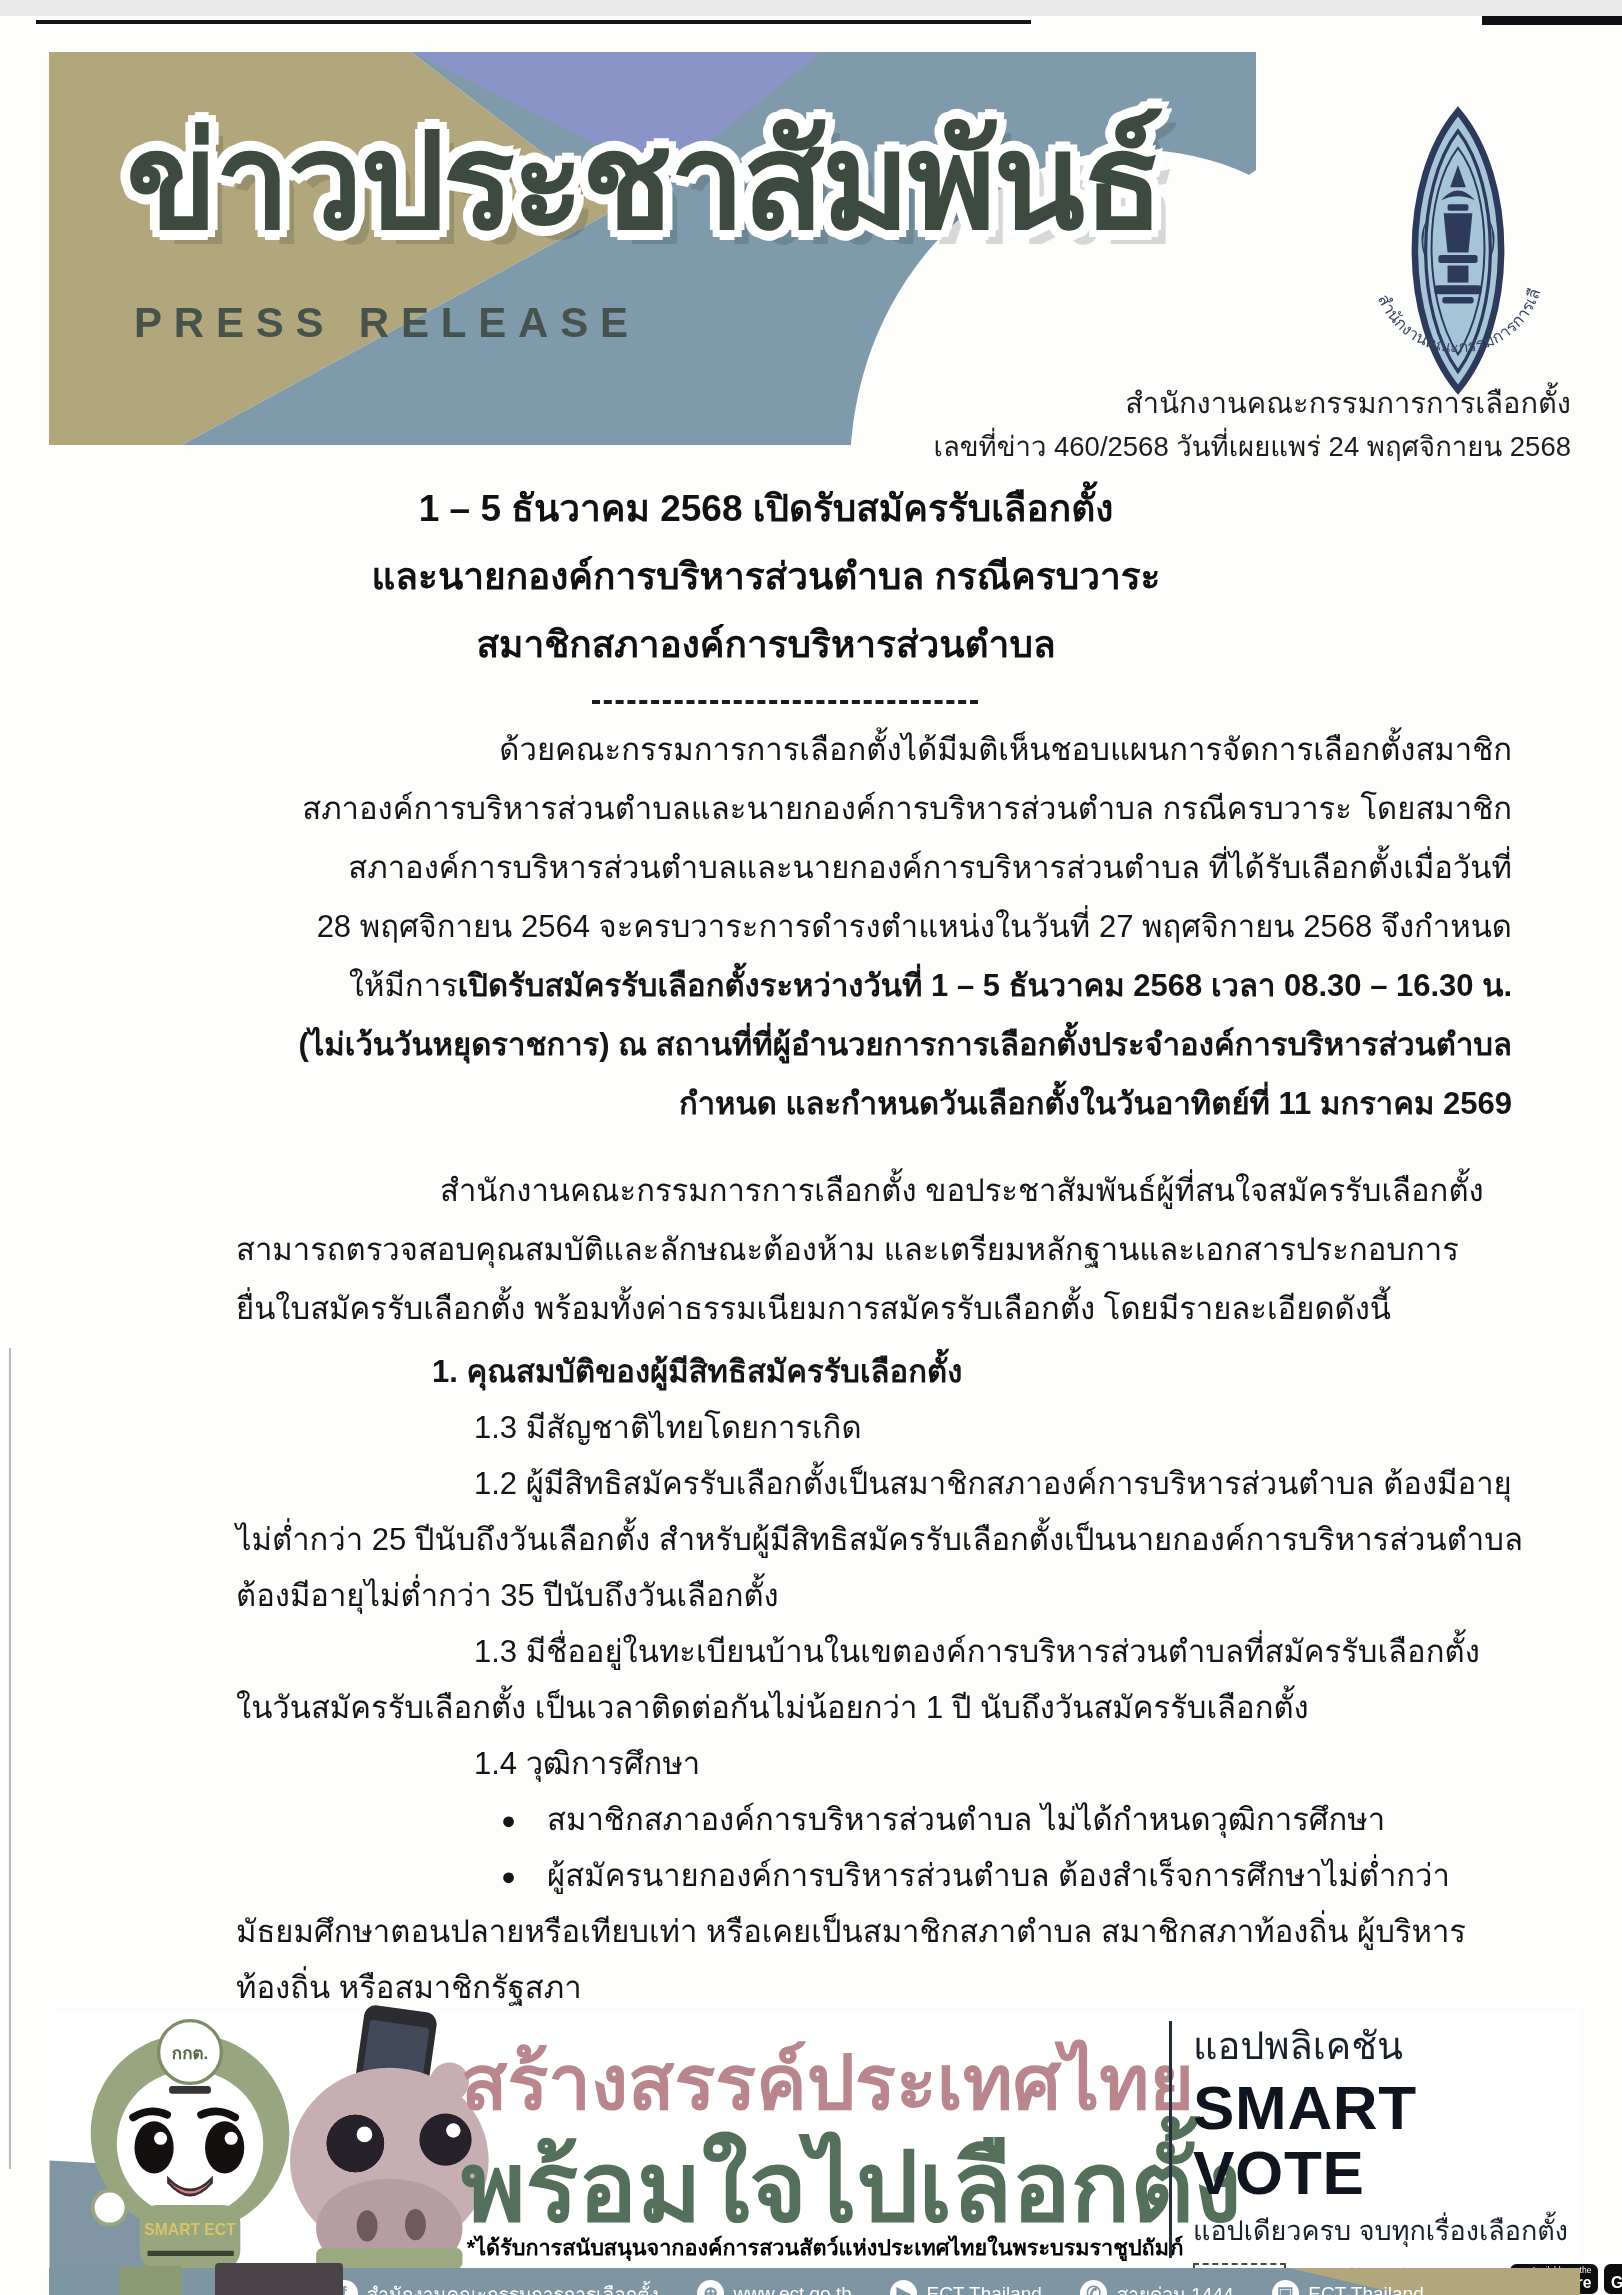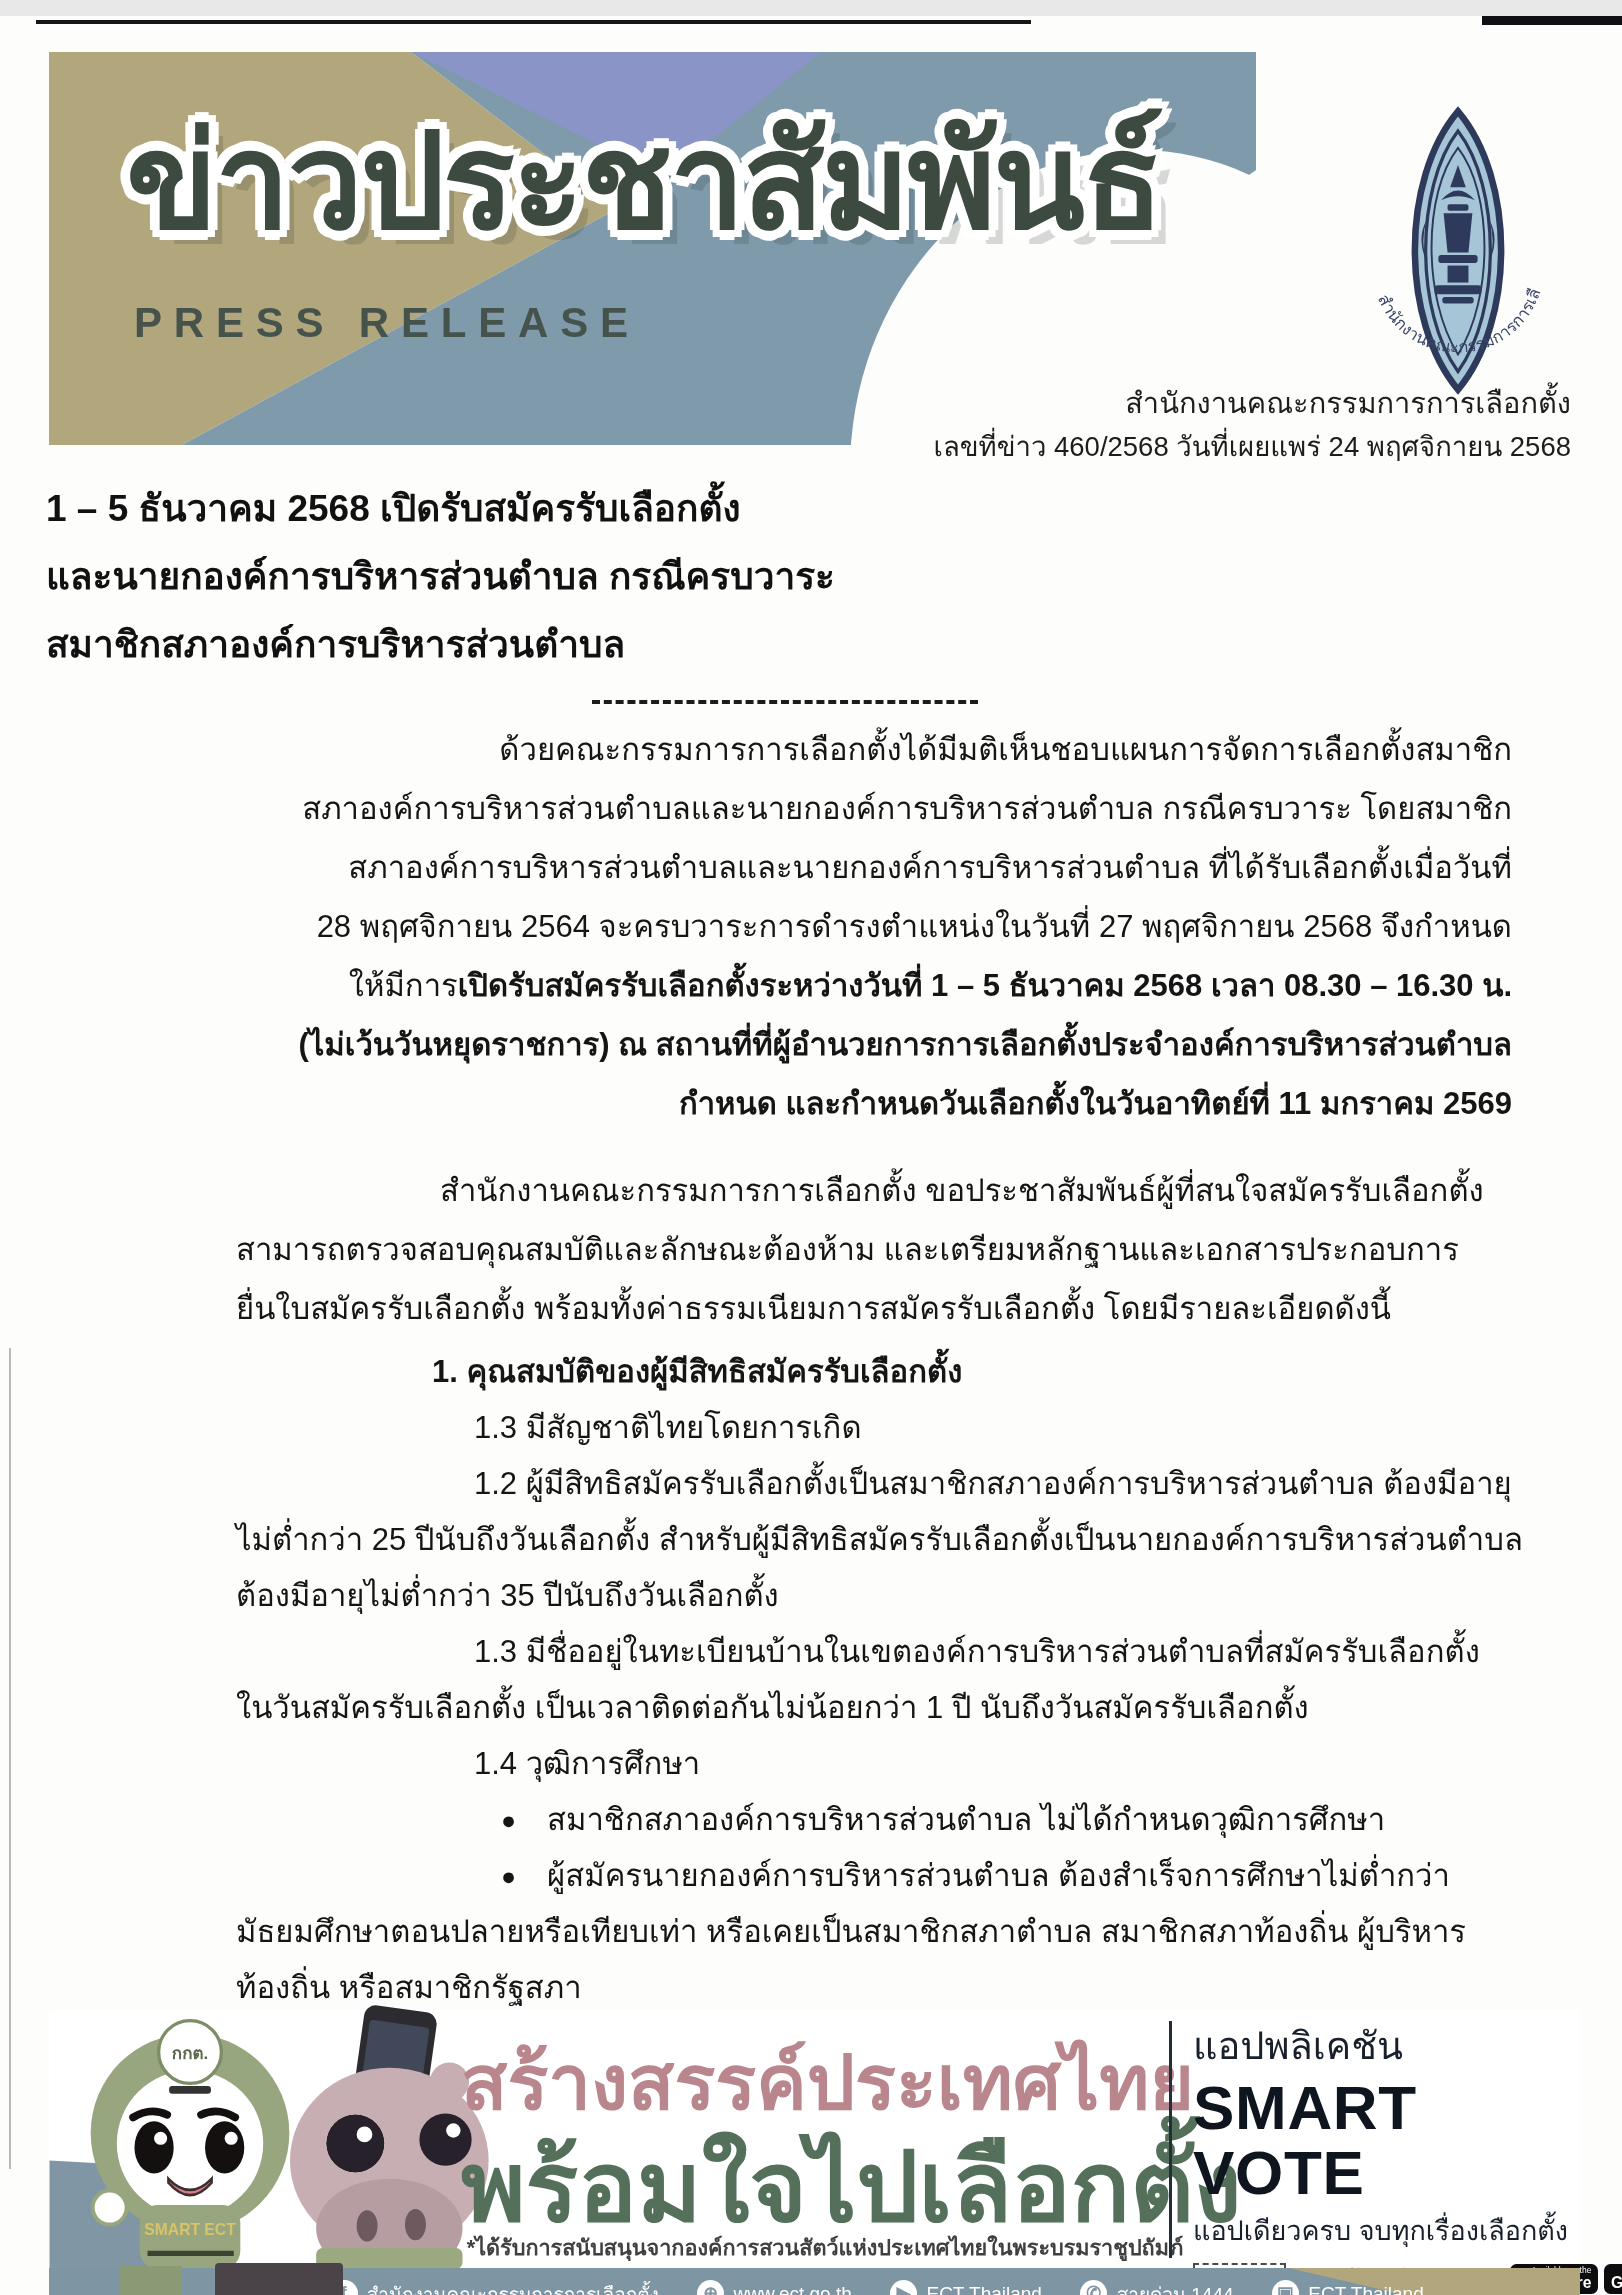--- a/index.html
+++ b/index.html
@@ -36,21 +36,21 @@
   }
 
   
   .emblem { position:absolute; left:1343px; top:86px; width:230px; height:301px; }
 
   
   .agency-name { position:absolute; right:52px; top:364px; font-size:29px; color:#1d1d1d; white-space:nowrap; }
   .release-info { position:absolute; right:52px; top:408px; font-size:27.5px; color:#1d1d1d; white-space:nowrap; }
 
   
-  .doc-title { position:absolute; left:46px; top:459px; width:1440px; text-align:left;
+  .doc-title { position:absolute; left:46px; top:459px; width:1440px; text-align:center;
                font-size:37px; font-weight:700; color:#111; }
   .doc-title .t-line { height:68px; line-height:68px; white-space:nowrap; }
   .title-dashes { position:absolute; left:592px; top:684px; width:386px; height:0;
                   border-top:4.6px dashed #1c1c1c; }
 
   
   .body-block { position:absolute; left:236px; width:1276px; font-size:31px; color:#151515; }
   .body-block .row { height:59px; line-height:59px; white-space:nowrap; }
   .quals .row { height:56px; line-height:56px; }
   .indent { text-indent:204px; }
@@ -61,21 +61,21 @@
   .q-bullet .dot { font-size:25px; margin-right:31px; line-height:1; }
 
   
   .footer { position:absolute; left:49px; top:1994px; width:1531px; height:259px; background:#fff; }
   .mascots { position:absolute; left:0; top:-5.2px; width:465px; height:264px; }
   .slogan-pink  { position:absolute; left:412px; top:11.8px;  width:726px; text-align:center;
                   font-size:76px; font-weight:700; color:#b9868d; white-space:nowrap; }
   .slogan-green { position:absolute; left:412px; top:98px; width:726px; text-align:center;
                   font-size:98px; font-weight:800; color:#54705b; white-space:nowrap; }
   .support-note { position:absolute; left:393px; top:220px; width:766px; text-align:center;
-                  font-size:21.6px; font-weight:700; color:#404040; white-space:nowrap; }
+                  font-size:21.6px; font-weight:700; color:#000000; white-space:nowrap; }
   .footer-divider { position:absolute; left:1120px; top:10.5px; width:3.3px; height:237px; background:#232e3a; }
 
   .app-col { position:absolute; left:1144px; top:5.2px; width:387px; }
   .app-label { font-size:38px; color:#18202c; }
   .app-name  { font-size:62px; font-weight:900; color:#0e151f; letter-spacing:0.7px; line-height:1.04; }
   .app-tagline { font-size:27px; color:#18202c; margin-top:3.9px; white-space:nowrap; }
   .dl-row { display:flex; margin-top:10.5px; }
   .qr-box { width:82px; height:82px; border:2px dashed #4a4a4a; padding:3.3px; background:#fff; flex:none; }
   .dl-right { margin-left:10.5px; flex:1; }
   .dl-badges { display:flex; align-items:center; }

